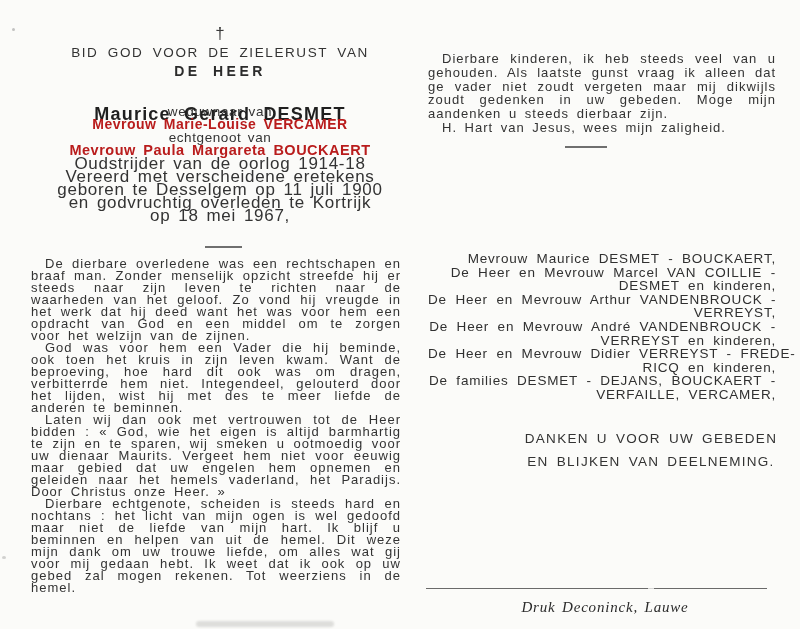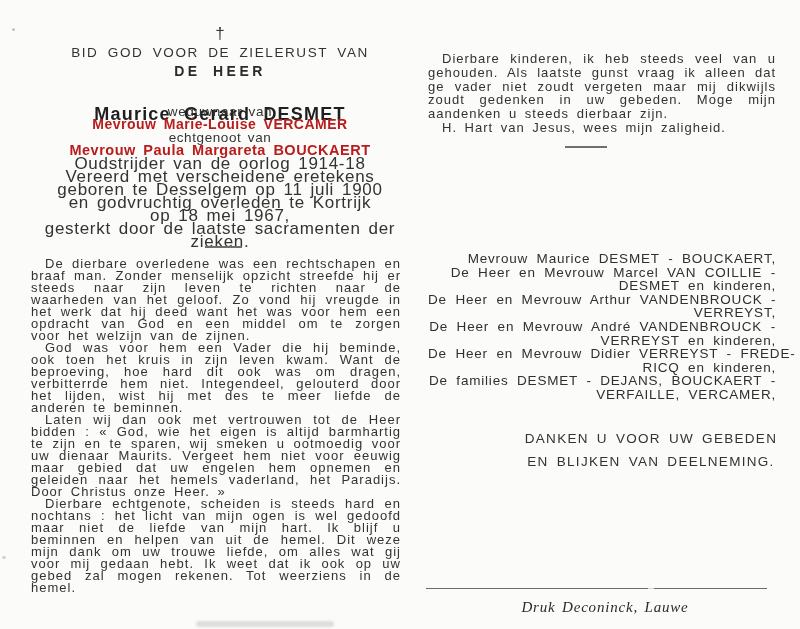--- a/index.html
+++ b/index.html
@@ -76,21 +76,20 @@
   <div class="abs lcol spouse spouse1">Mevrouw Marie-Louise VERCAMER</div>
   <div class="abs lcol rel rel2">echtgenoot van</div>
   <div class="abs lcol spouse spouse2">Mevrouw Paula Margareta BOUCKAERT</div>
 
   <div class="abs lcol bio">
     <div>Oudstrijder van de oorlog 1914-18</div>
     <div>Vereerd met verscheidene eretekens</div>
     <div>geboren te Desselgem op 11 juli 1900</div>
     <div>en godvruchtig overleden te Kortrijk</div>
     <div>op 18 mei 1967,</div>
-    <div>gesterkt door de laatste sacramenten der zieken.</div>
   </div>
 
   <div class="abs divider div-left"></div>
 
   <div class="abs body-left">
     <p>De dierbare overledene was een rechtschapen en braaf man. Zonder menselijk opzicht streefde hij er steeds naar zijn leven te richten naar de waarheden van het geloof. Zo vond hij vreugde in het werk dat hij deed want het was voor hem een opdracht van God en een middel om te zorgen voor het welzijn van de zijnen.</p>
     <p>God was voor hem een Vader die hij beminde, ook toen het kruis in zijn leven kwam. Want de beproeving, hoe hard dit ook was om dragen, verbitterrde hem niet. Integendeel, gelouterd door het lijden, wist hij met des te meer liefde de anderen te beminnen.</p>
     <p>Laten wij dan ook met vertrouwen tot de Heer bidden : « God, wie het eigen is altijd barmhartig te zijn en te sparen, wij smeken u ootmoedig voor uw dienaar Maurits. Vergeet hem niet voor eeuwig maar gebied dat uw engelen hem opnemen en geleiden naar het hemels vaderland, het Paradijs. Door Christus onze Heer. »</p>
     <p>Dierbare echtgenote, scheiden is steeds hard en nochtans : het licht van mijn ogen is wel gedoofd maar niet de liefde van mijn hart. Ik blijf u beminnen en helpen van uit de hemel. Dit weze mijn dank om uw trouwe liefde, om alles wat gij voor mij gedaan hebt. Ik weet dat ik ook op uw gebed zal mogen rekenen. Tot weerziens in de hemel.</p>
   </div>

